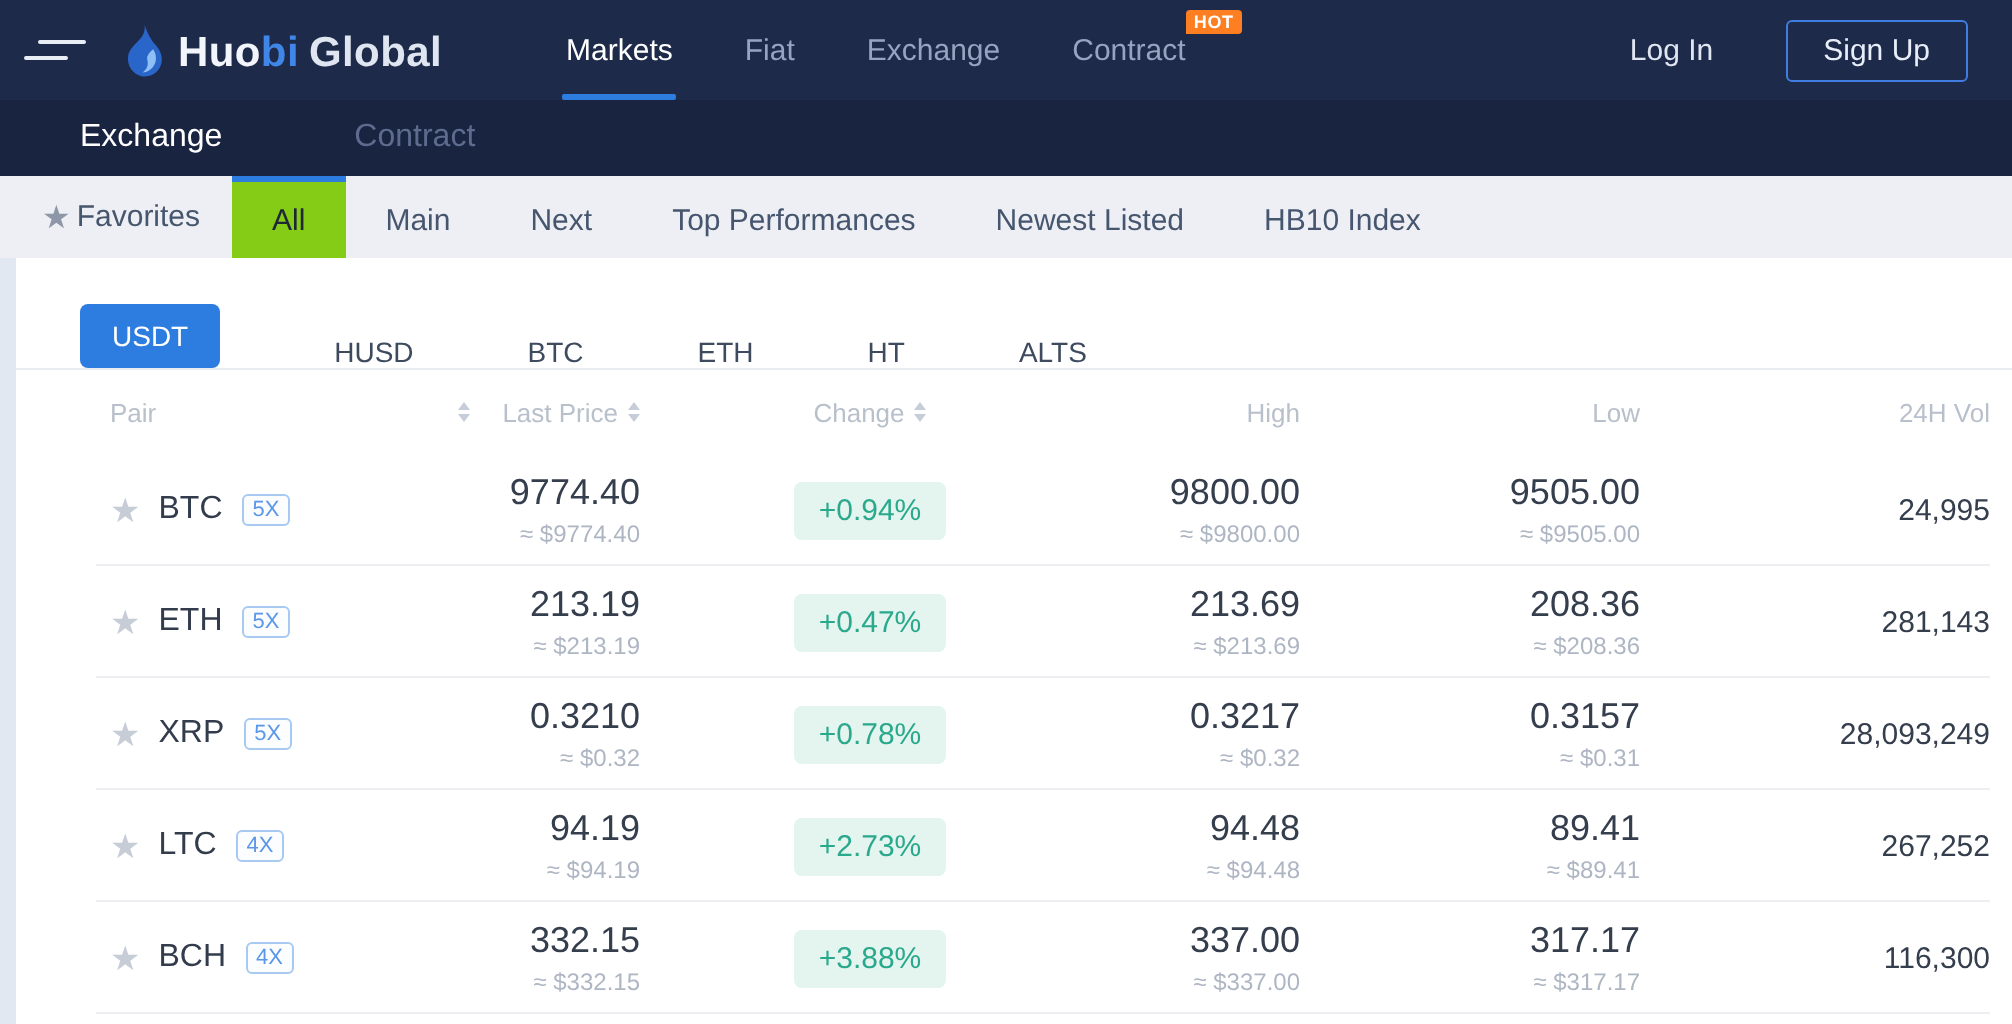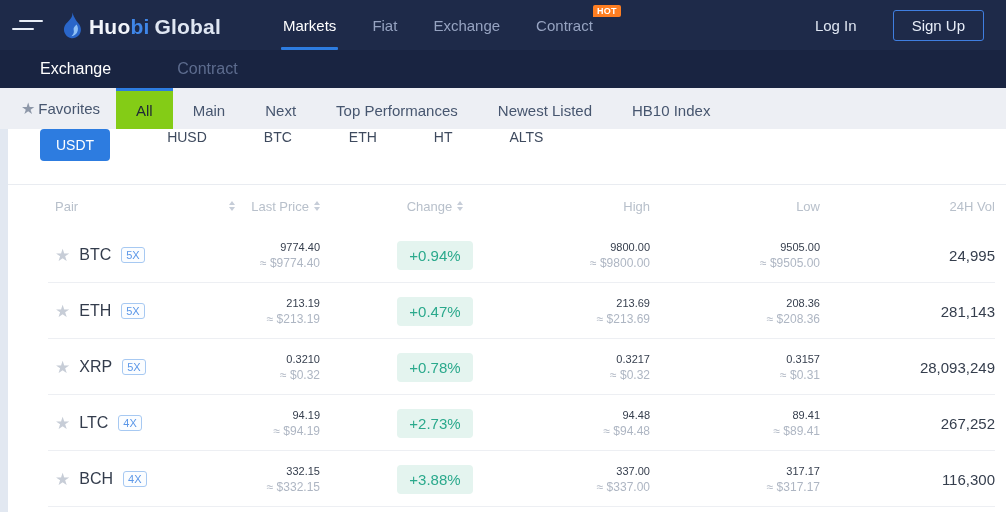--- a/index.html
+++ b/index.html
@@ -65,21 +65,21 @@
   }
   .fav { display:flex; align-items:center; padding:0 16px 0 21px; cursor:pointer; }
   .fav .star { color:#8d97a8; font-size:16px; margin-right:3px; }
   .tab { display:flex; align-items:center; padding:0 20px; cursor:pointer; border-top:3px solid transparent; }
   .tab.active { background:#84cc16; border-top:3px solid #2d7ce0; color:#1f2736; }
 
   
   .panel { margin-left:8px; background:#ffffff; height:383px; }
 
   .filters {
-    height:56px; display:flex; align-items:flex-start;
+    height:56px; display:flex; align-items:flex-end;
     padding-left:32px; gap:57px; font-size:14px; color:#3e4a5e;
     border-bottom:1px solid #e9ecf1;
   }
   .filter { cursor:pointer; }
   .filter.active {
     background:#2d7ce0; color:#ffffff;
     padding:8px 16px; border-radius:4px;
   }
 
   
@@ -106,21 +106,21 @@
   }
   .pair-cell { display:flex; align-items:center; }
   .row-star { color:#c7cdd7; font-size:17px; margin-right:9px; cursor:pointer; }
   .pair-name { font-size:16px; color:#333c4c; }
   .lev {
     margin-left:10px; font-size:11px; color:#5b97e8;
     border:1px solid #a7c9f2; border-radius:3px; padding:1px 4px;
     background:#fbfdff;
   }
   .pricecell { text-align:right; }
-  .pricecell .num { font-size:11px; color:#353e4d; }
+  .pricecell .num { font-size:18px; color:#353e4d; }
   .pricecell .sub { font-size:12px; color:#aeb6c3; margin-top:3px; }
   .changecell { display:flex; justify-content:center; }
   .change-badge {
     background:#e4f4ef; color:#2aa98c; font-size:15px;
     padding:6px 12px; border-radius:4px; min-width:64px; text-align:center;
   }
   .volcell { text-align:right; font-size:15px; color:#353e4d; }
 </style>
 </head>
 <body>

